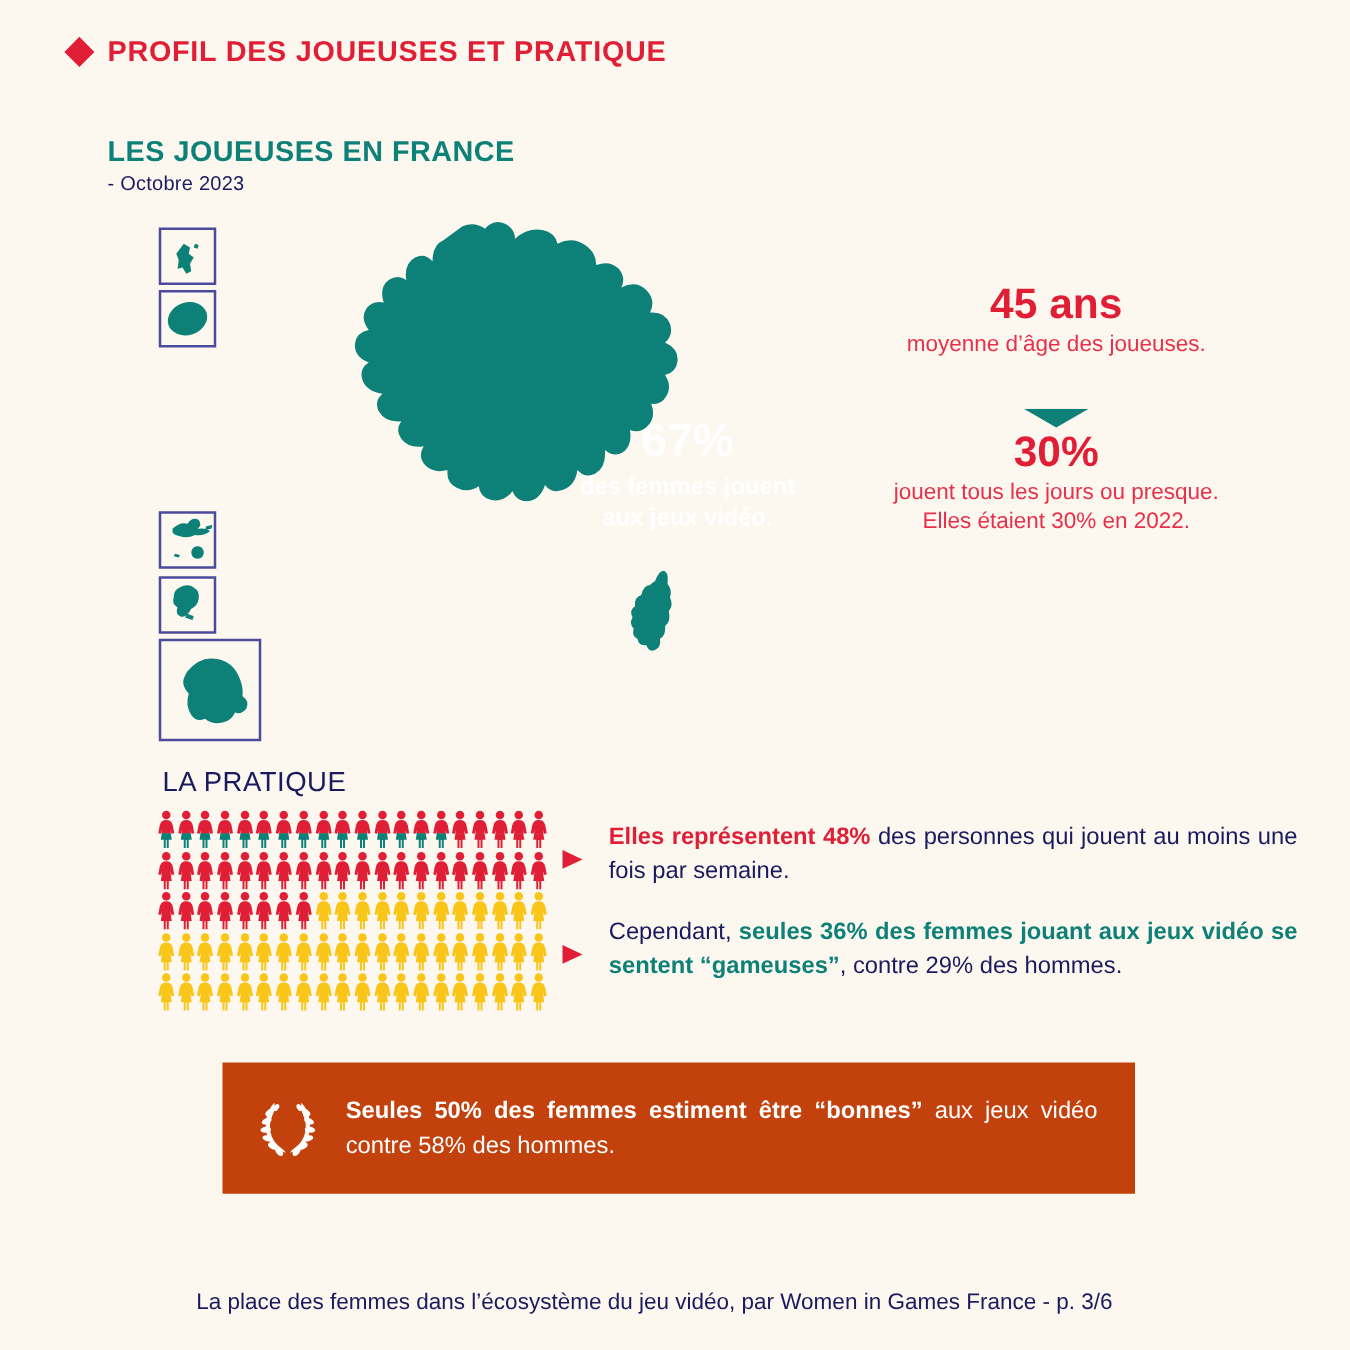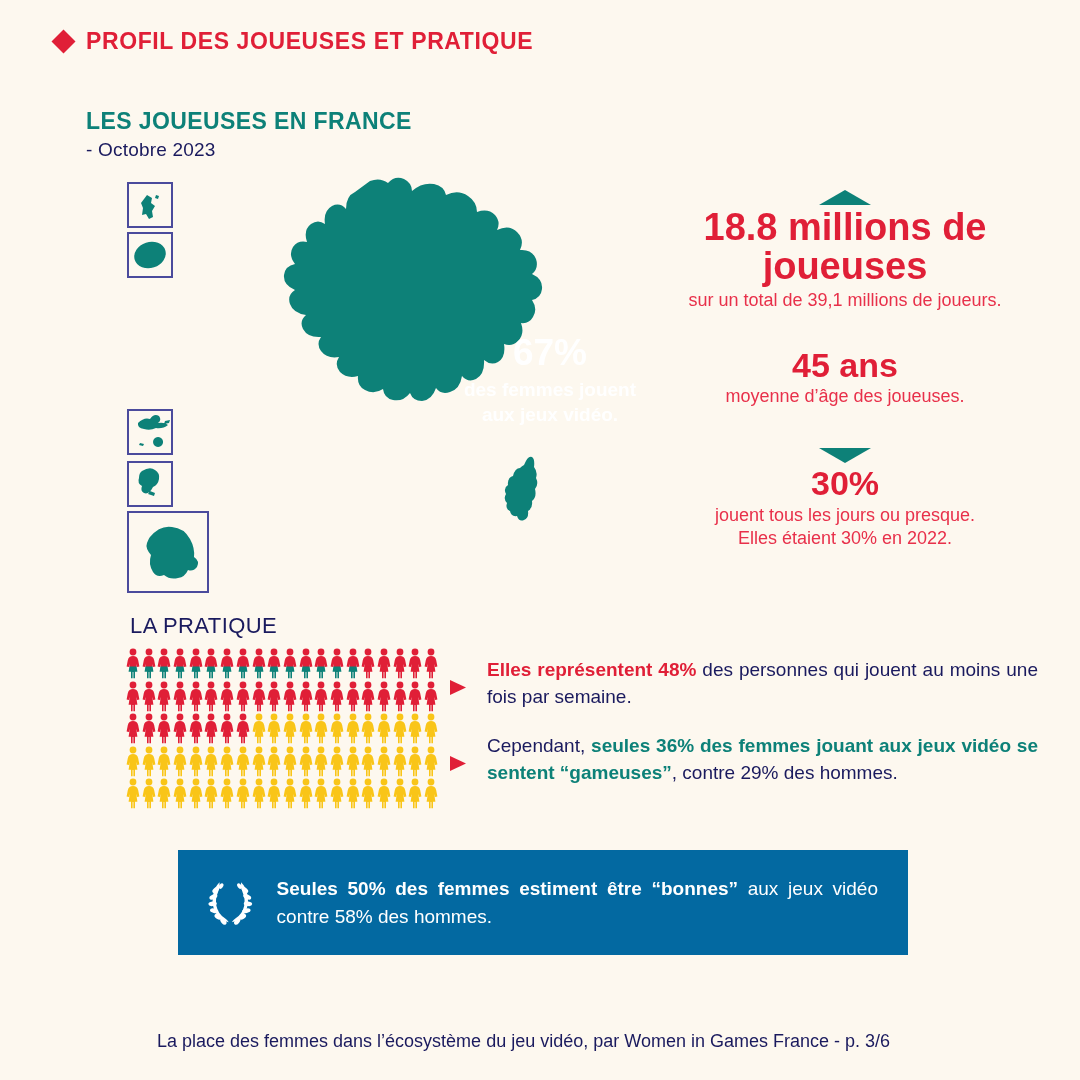--- a/index.html
+++ b/index.html
@@ -53,21 +53,21 @@
     left: 86px;
     top: 108px;
   }
   .block-title-main {
     font-size: 23px;
     font-weight: bold;
     color: #0d8178;
     letter-spacing: 0.4px;
   }
   .block-title-sub {
-    font-size: 19px;
+    font-size: 16px;
     color: #1a1a5e;
     margin-top: 4px;
     letter-spacing: 0.2px;
   }
 
   
   .map-wrap {
     position: absolute;
     left: 120px;
     top: 175px;
@@ -173,21 +173,21 @@
   .bullet-text .hl-red { color: #e01f37; font-weight: bold; }
   .bullet-text .hl-teal { color: #0d8178; font-weight: bold; }
 
   
   .banner {
     position: absolute;
     left: 178px;
     top: 850px;
     width: 730px;
     height: 105px;
-    background: #0369a1;
+    background: #c2410c;
     display: flex;
     align-items: center;
     gap: 24px;
     padding: 0 30px;
     box-sizing: border-box;
   }
   .banner-text {
     color: #ffffff;
     font-size: 19px;
     line-height: 1.45;
@@ -244,30 +244,20 @@
       <div class="map-label-big">67%</div>
       <div class="map-label-small">
         <div>des femmes jouent</div>
         <div>aux jeux vidéo.</div>
       </div>
     </div>
   </div>
 
   <div class="stats">
 
-    <div class="stat stat-1">
-      <svg class="tri" width="52" height="16" viewBox="0 0 52 16">
-        <path d="M26 0 L52 15 L0 15 Z" fill="#0d8178"></path>
-      </svg>
-      <div class="stat-value">
-        <div>18.8 millions de</div>
-        <div>joueuses</div>
-      </div>
-      <div class="stat-caption">sur un total de 39,1 millions de joueurs.</div>
-    </div>
 
     <div class="stat stat-2">
       <div class="stat-value">
         <div>45 ans</div>
       </div>
       <div class="stat-caption">moyenne d’âge des joueuses.</div>
     </div>
 
     <div class="stat stat-3">
       <svg class="tri" width="52" height="16" viewBox="0 0 52 16">

